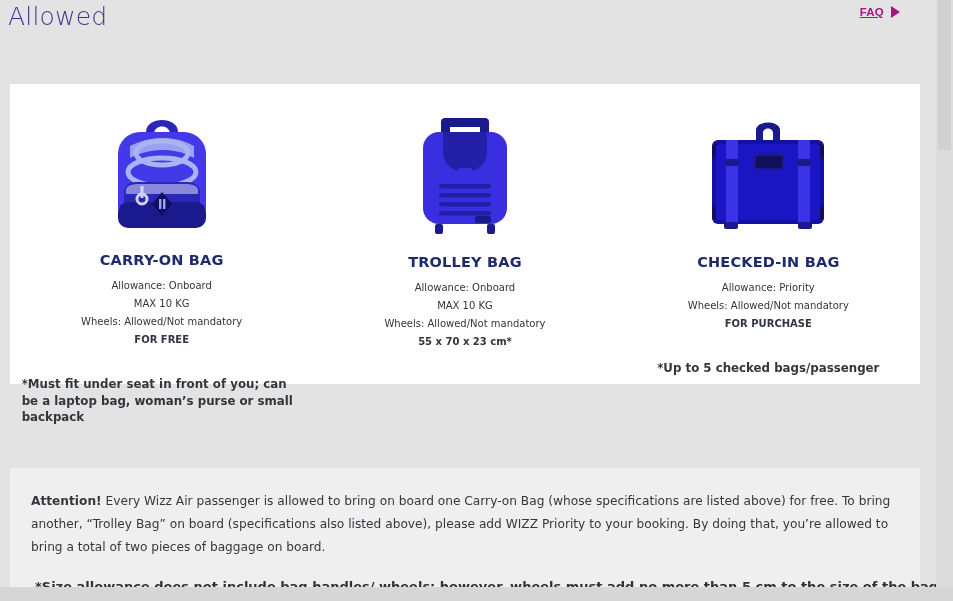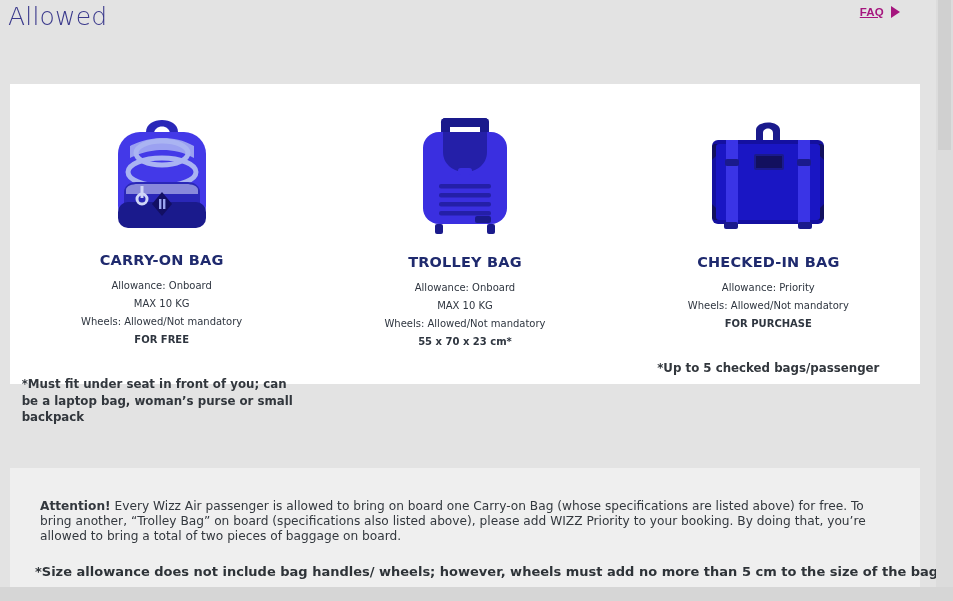--- a/index.html
+++ b/index.html
@@ -136,22 +136,22 @@
     width: 910px;
     height: 125px;
     background: #efefef;
     box-sizing: border-box;
     padding: 18px 22px 0 17px;
   }
   .attention-paragraph {
     font-family: "DejaVu Sans", sans-serif;
     font-size: 12.2px;
     color: #33383e;
-    line-height: 15px;
-    margin: 13px;
+    line-height: 23px;
+    margin: 4px;
   }
   .attention-paragraph b {
     font-weight: 700;
   }
   .attention-footnote {
     font-family: "DejaVu Sans", sans-serif;
     font-size: 13px;
     font-weight: 700;
     color: #2e3338;
     margin: 20px 0 0 8px;

